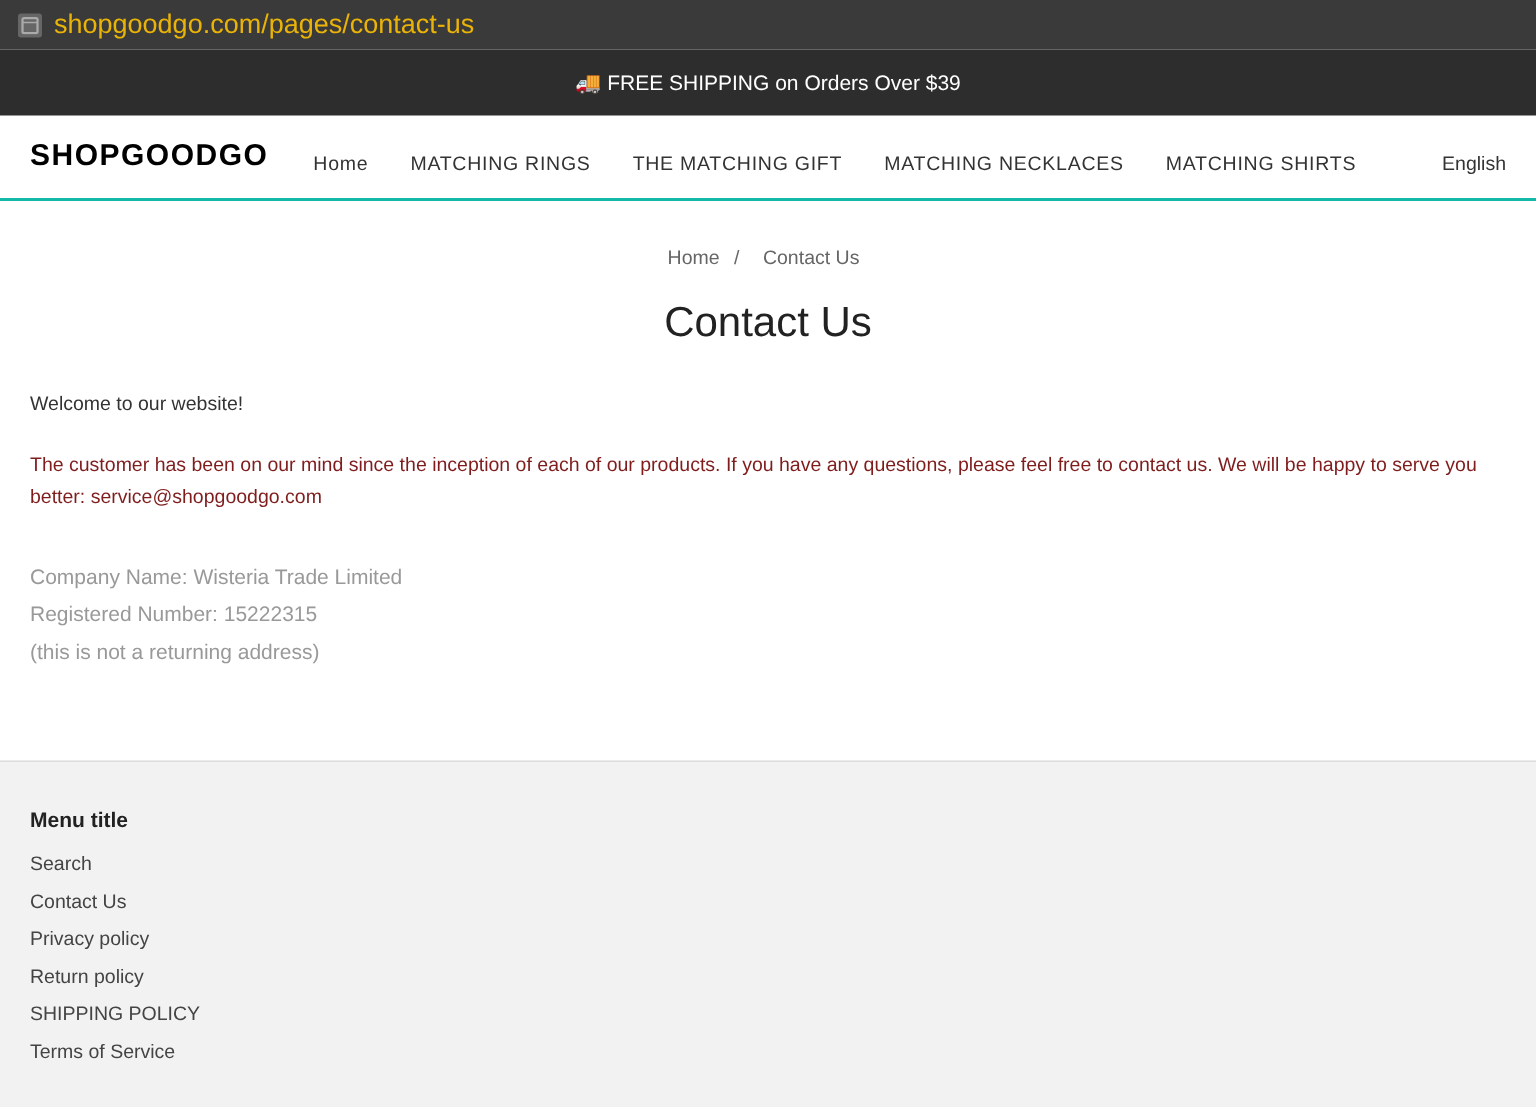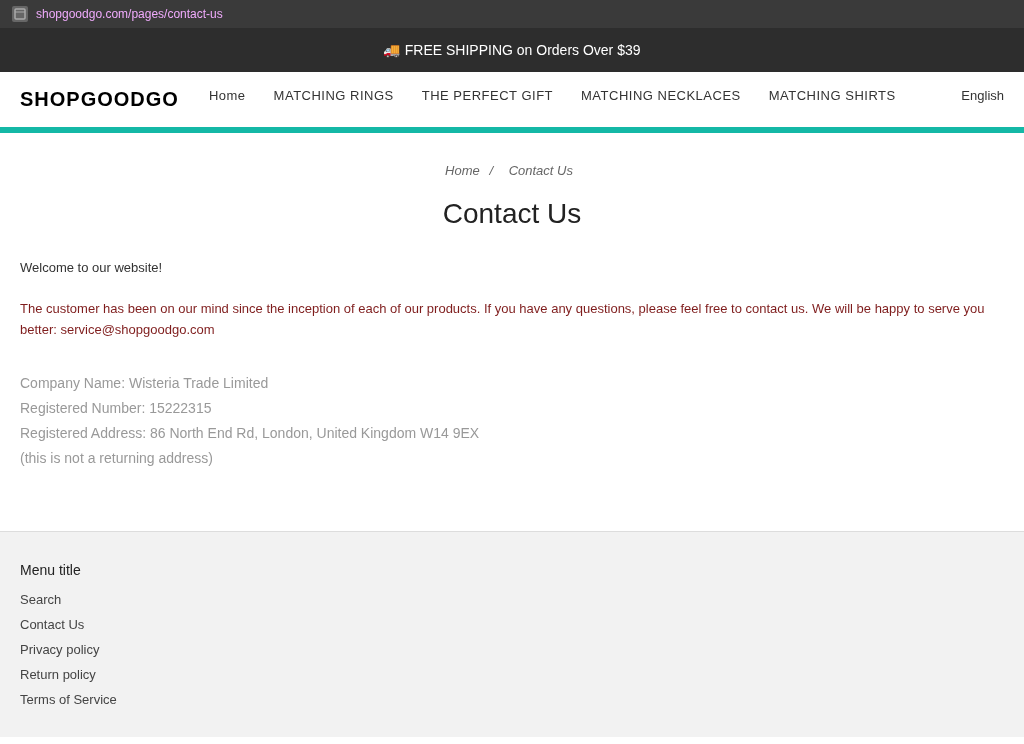--- a/index.html
+++ b/index.html
@@ -16,39 +16,39 @@
     .browser-bar-icon {
       width: 16px;
       height: 16px;
       background: #666;
       border-radius: 2px;
       display: flex;
       align-items: center;
       justify-content: center;
     }
     .browser-bar-url {
-      color: #f0abfc;
-      font-size: 12px;
+      color: #eab308;
+      font-size: 18px;
     }
 
     
     .shipping-banner {
       background: #2d2d2d;
       color: #fff;
       text-align: center;
       padding: 14px;
       font-size: 14px;
     }
 
     
     .header {
       display: flex;
-      align-items: flex-start;
+      align-items: flex-end;
       padding: 16px 20px;
-      border-bottom: 6px solid #14b8a6;
+      border-bottom: 2px solid #14b8a6;
       position: relative;
     }
     .logo {
       font-size: 20px;
       font-weight: bold;
       letter-spacing: 1px;
       color: #000;
       text-decoration: none;
       margin-right: 30px;
       white-space: nowrap;
@@ -77,21 +77,20 @@
       max-width: 1024px;
       margin: 0 auto;
     }
 
     
     .breadcrumb {
       text-align: center;
       margin-bottom: 20px;
       font-size: 13px;
       color: #666;
-      font-style: italic;
     }
     .breadcrumb a {
       text-decoration: none;
       color: #666;
     }
     .breadcrumb span {
       margin: 0 6px;
     }
 
     
@@ -125,21 +124,21 @@
     }
 
     
     .footer {
       background: #f2f2f2;
       padding: 30px 20px;
       border-top: 1px solid #ddd;
     }
     .footer-menu-title {
       font-size: 14px;
-      font-weight: normal;
+      font-weight: bold;
       color: #222;
       margin-bottom: 14px;
     }
     .footer-links {
       display: flex;
       flex-direction: column;
       gap: 10px;
     }
     .footer-links a {
       text-decoration: none;
@@ -162,21 +161,21 @@
 
 <div class="shipping-banner">
   <span>🚚 FREE SHIPPING on Orders Over $39</span>
 </div>
 
 <header class="header">
   <a class="logo">SHOPGOODGO</a>
   <nav class="nav">
     <a>Home</a>
     <a>MATCHING RINGS</a>
-    <a>THE PERFECT GIFT</a>
+    <a>THE MATCHING GIFT</a>
     <a>MATCHING NECKLACES</a>
     <a>MATCHING SHIRTS</a>
   </nav>
   <div class="header-lang">English</div>
 </header>
 
 <main class="main-content">
 
   <div class="breadcrumb">
     <a>Home</a>
@@ -186,28 +185,28 @@
 
   <h1 class="page-title">Contact Us</h1>
 
   <p class="welcome-text">Welcome to our website!</p>
 
   <p class="description-text">The customer has been on our mind since the inception of each of our products. If you have any questions, please feel free to contact us. We will be happy to serve you better: service@shopgoodgo.com</p>
 
   <div class="company-info">
     <div>Company Name: Wisteria Trade Limited</div>
     <div>Registered Number: 15222315</div>
-    <div>Registered Address: 86 North End Rd, London, United Kingdom W14 9EX</div>
     <div>(this is not a returning address)</div>
   </div>
 
 </main>
 
 <footer class="footer">
   <div class="footer-menu-title">Menu title</div>
   <div class="footer-links">
     <a>Search</a>
     <a>Contact Us</a>
     <a>Privacy policy</a>
     <a>Return policy</a>
+    <a>SHIPPING POLICY</a>
     <a>Terms of Service</a>
   </div>
 </footer>
 
 </body></html>

